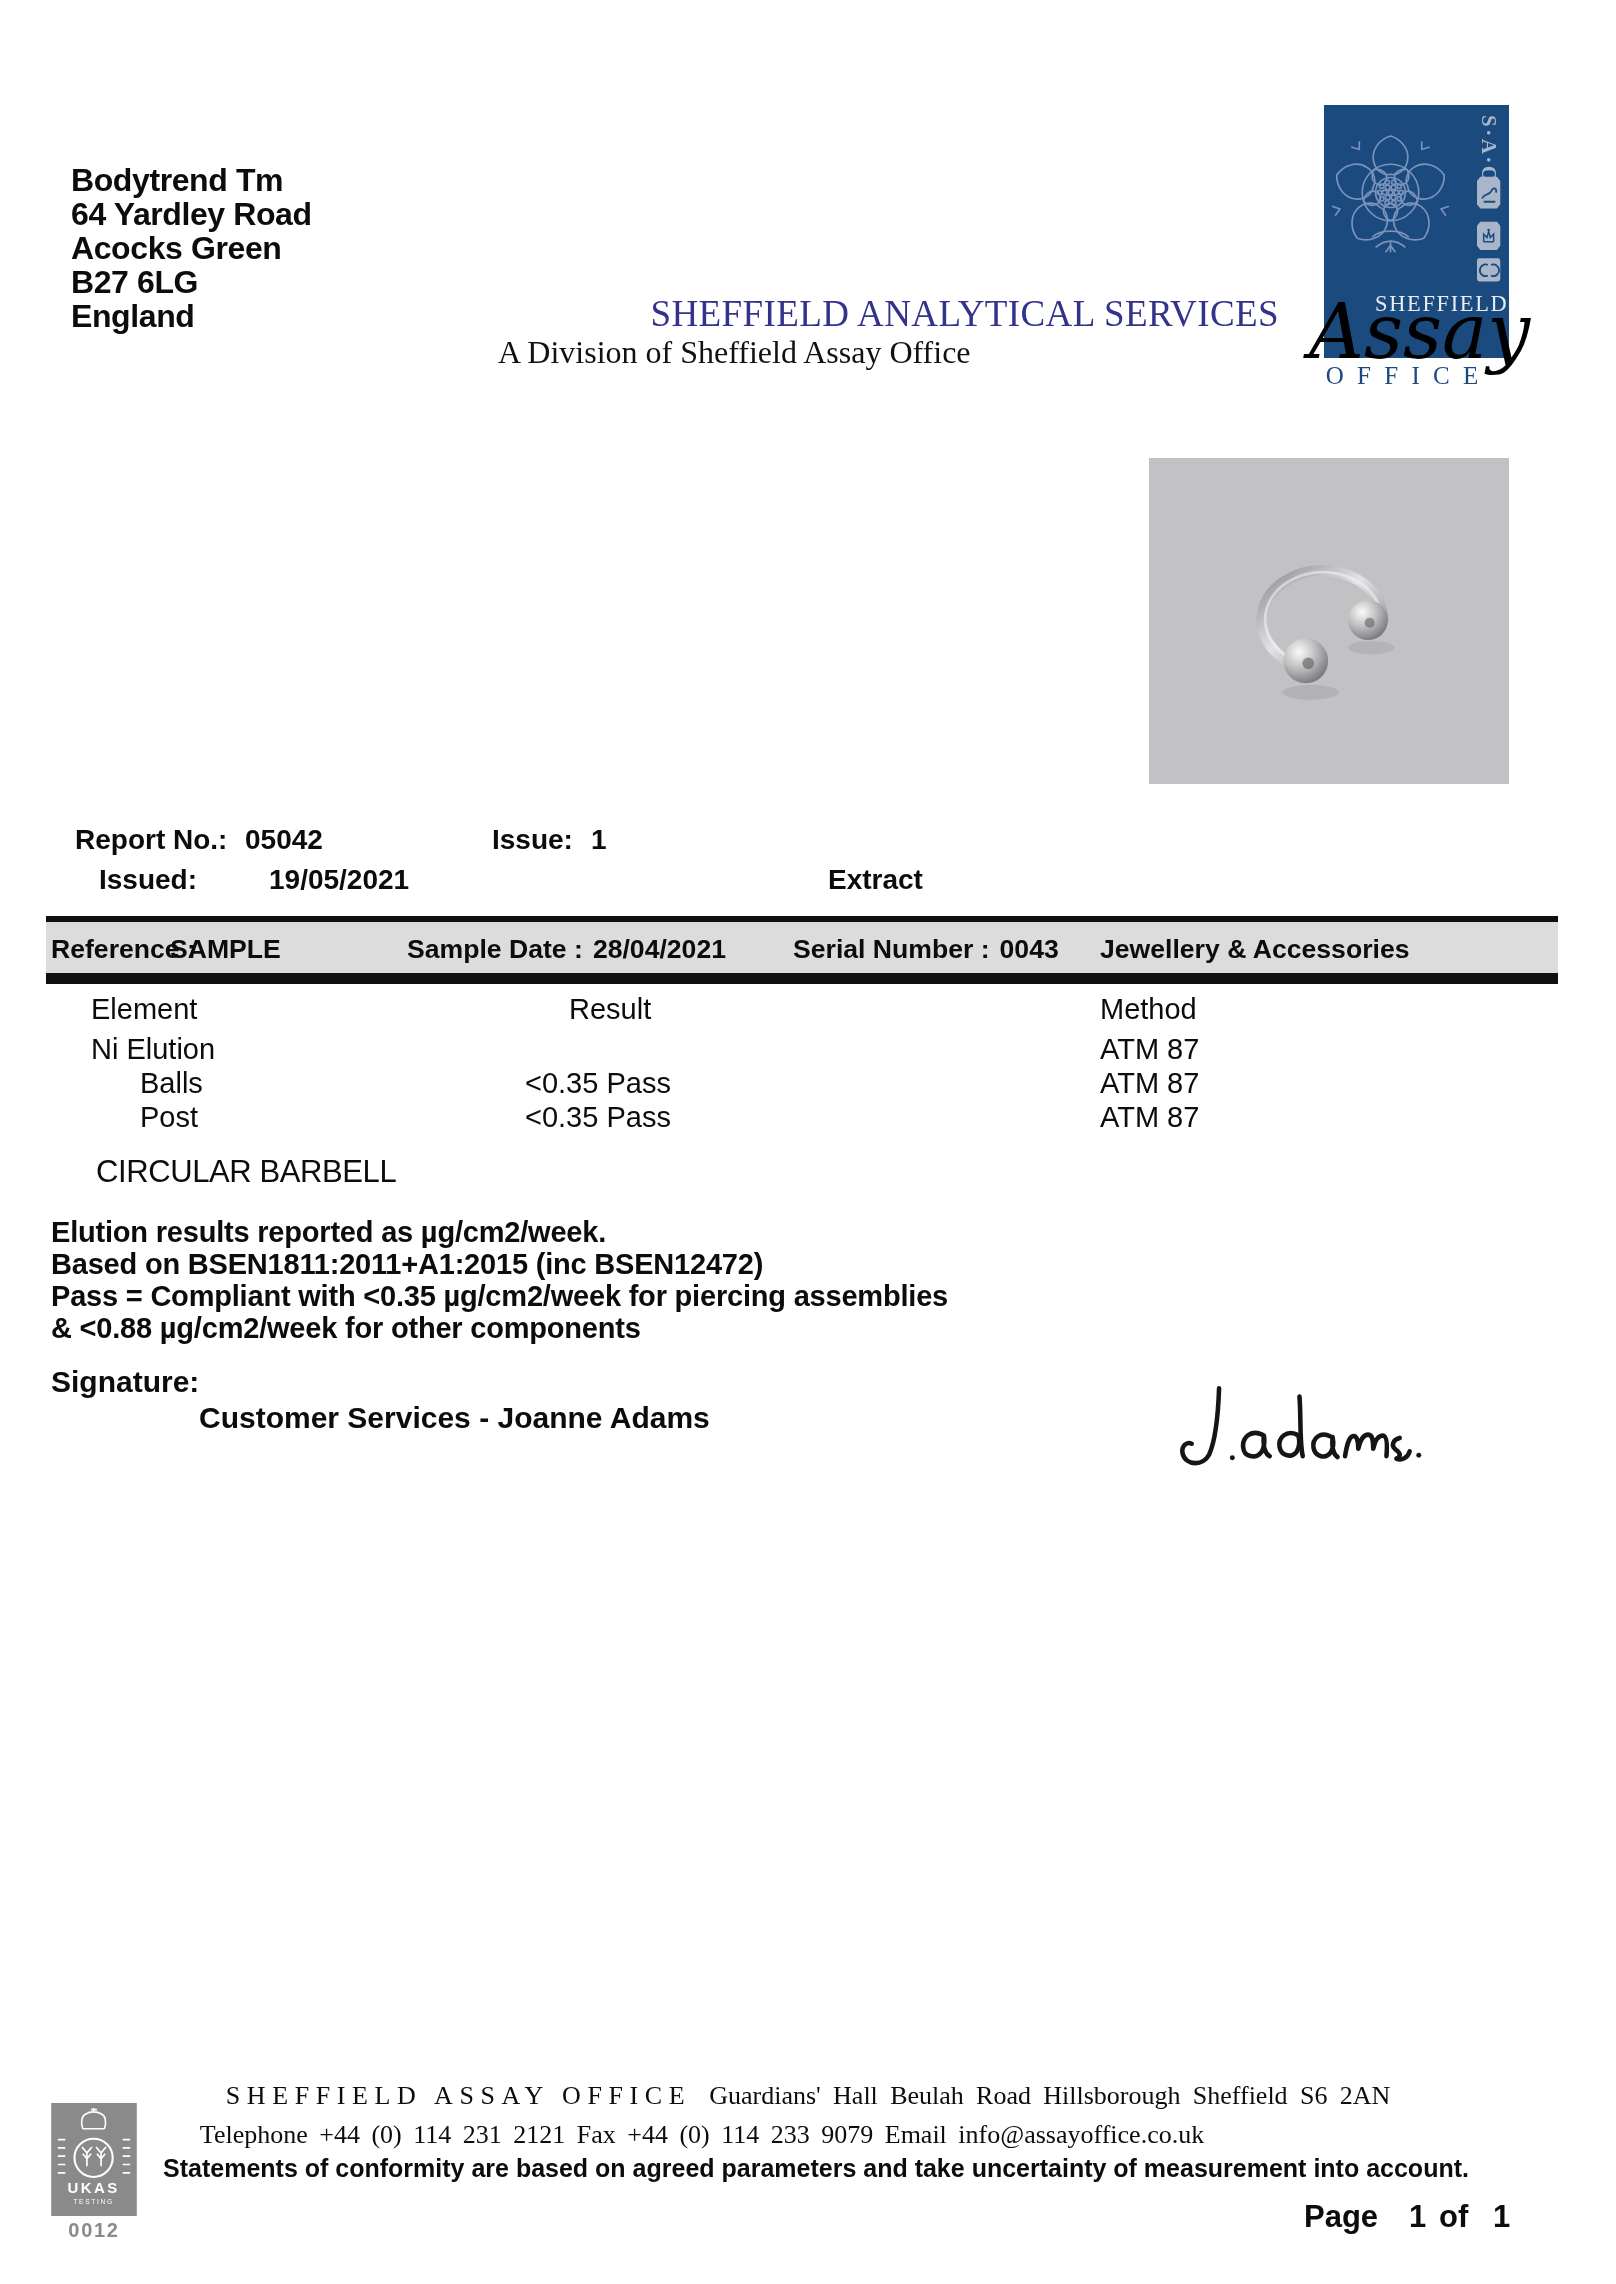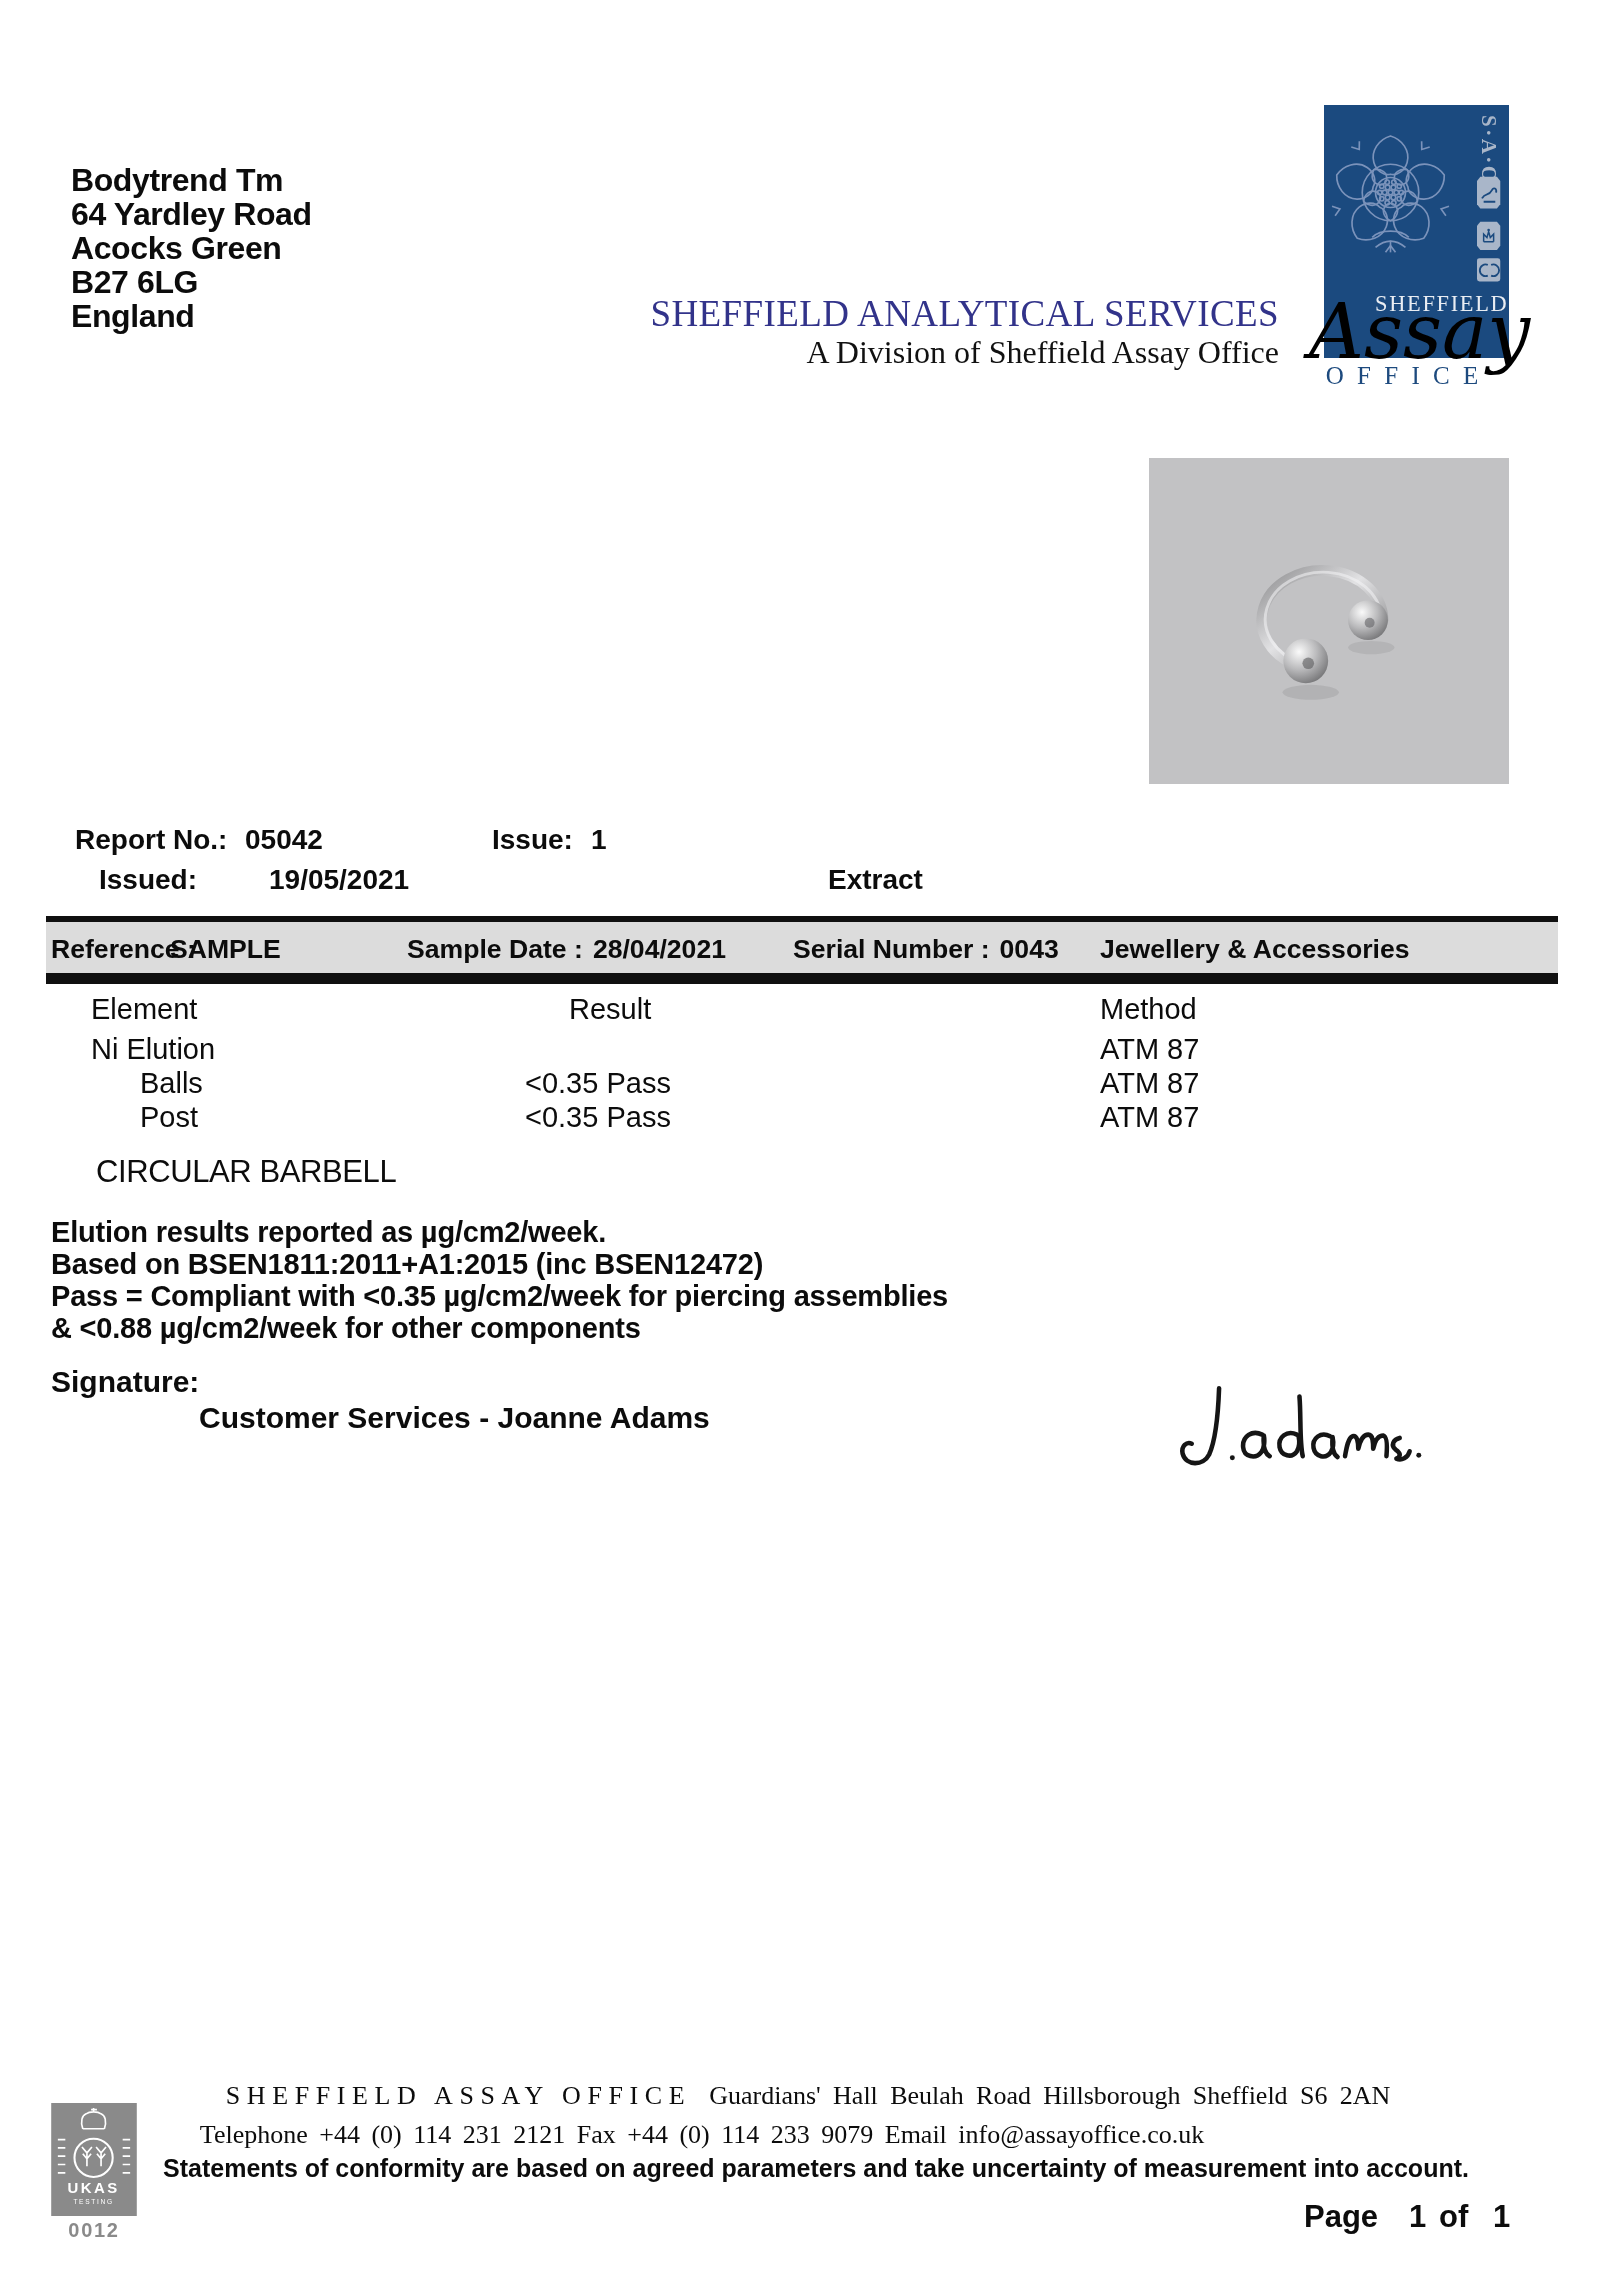--- a/index.html
+++ b/index.html
@@ -6,21 +6,21 @@
   #canvas{position:relative;width:1616px;height:2284px;background:#ffffff;
           font-family:"Liberation Sans",sans-serif;color:#0c0c0c;overflow:hidden;}
   .abs{position:absolute;}
 
   
   .sender{left:71px;top:163px;font-size:32px;line-height:34px;font-weight:bold;letter-spacing:-0.4px;}
 
   
   .org-title{left:498px;top:292px;width:781px;text-align:right;font-family:"Liberation Serif",serif;
              font-size:37px;color:#32338a;letter-spacing:0.4px;}
-  .org-sub{left:498px;top:334px;width:781px;text-align:right;font-family:"Liberation Serif",serif;
+  .org-sub{left:498px;top:334px;width:781px;text-align:left;font-family:"Liberation Serif",serif;
            font-size:32px;color:#111111;}
 
   
   .logo{left:1324px;top:105px;width:185px;height:303px;}
   .logo-blue{position:absolute;left:0;top:0;width:185px;height:253px;background:#1b4a7f;}
   .logo-sheffield{position:absolute;left:51px;top:186px;color:#e9edf3;font-family:"Liberation Serif",serif;
                   font-size:22.4px;letter-spacing:1.7px;}
   .logo-assay{position:absolute;left:-15px;top:189px;color:#000000;font-family:"DejaVu Serif",serif;
               font-style:italic;font-size:76px;line-height:76px;white-space:nowrap;}
   .logo-office{position:absolute;left:1.7px;top:257px;color:#1d4a7e;font-family:"Liberation Serif",serif;

